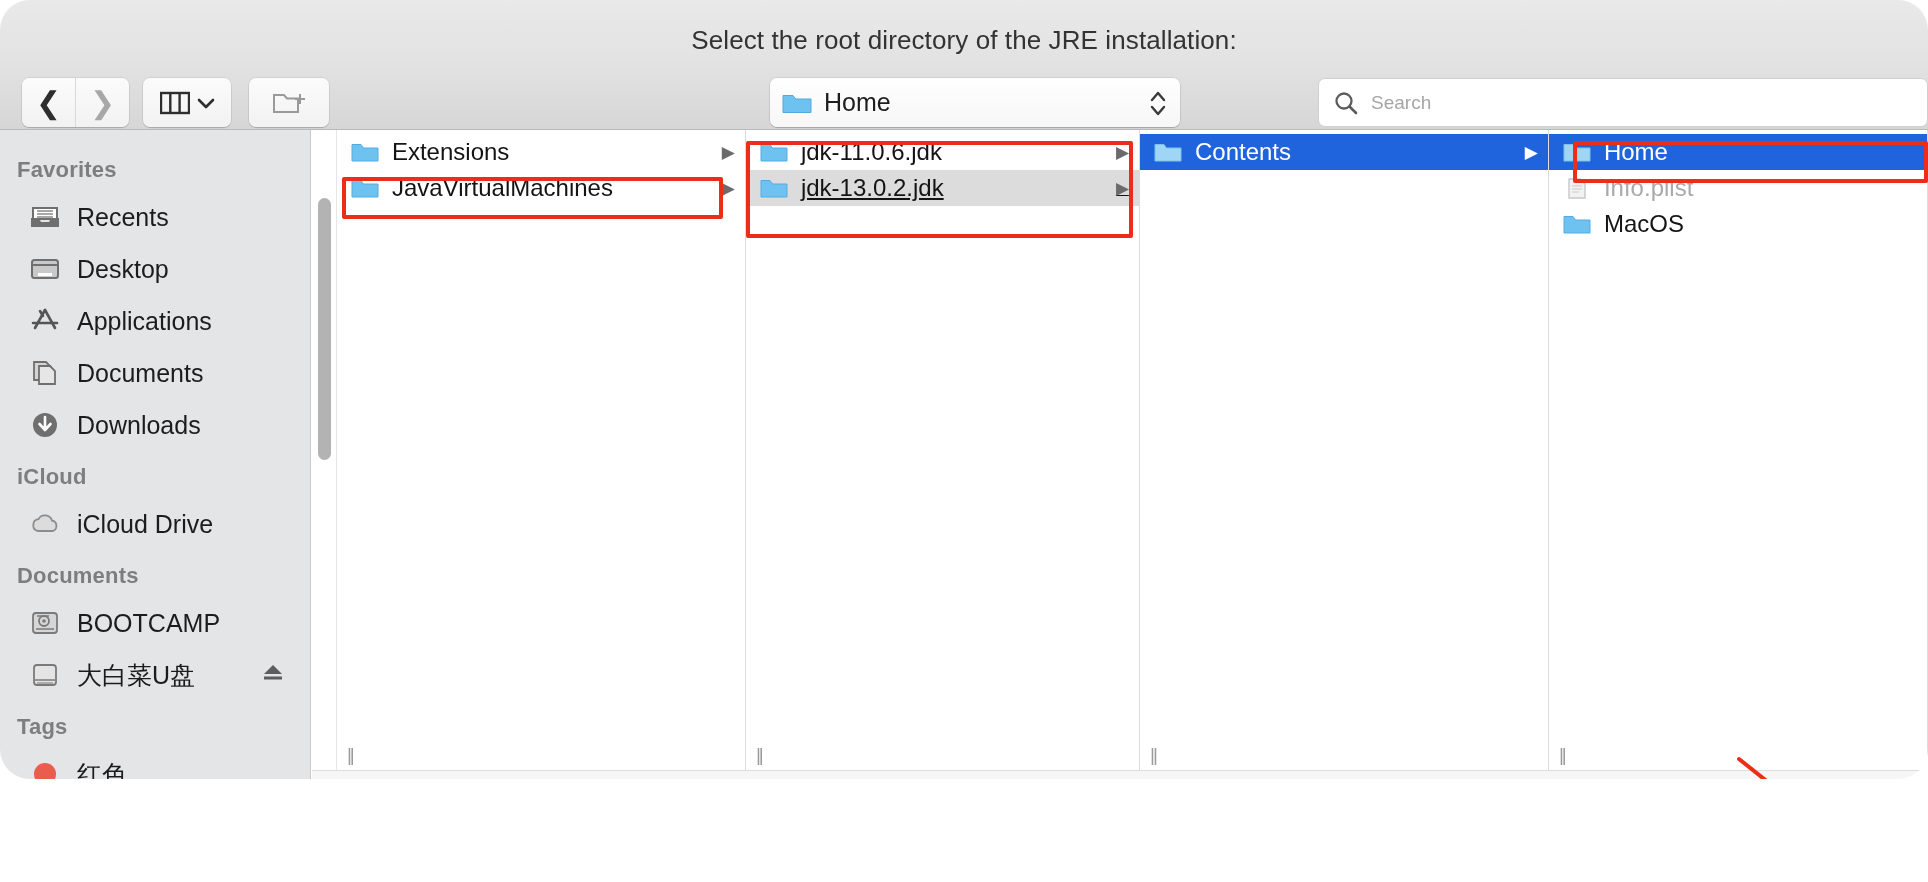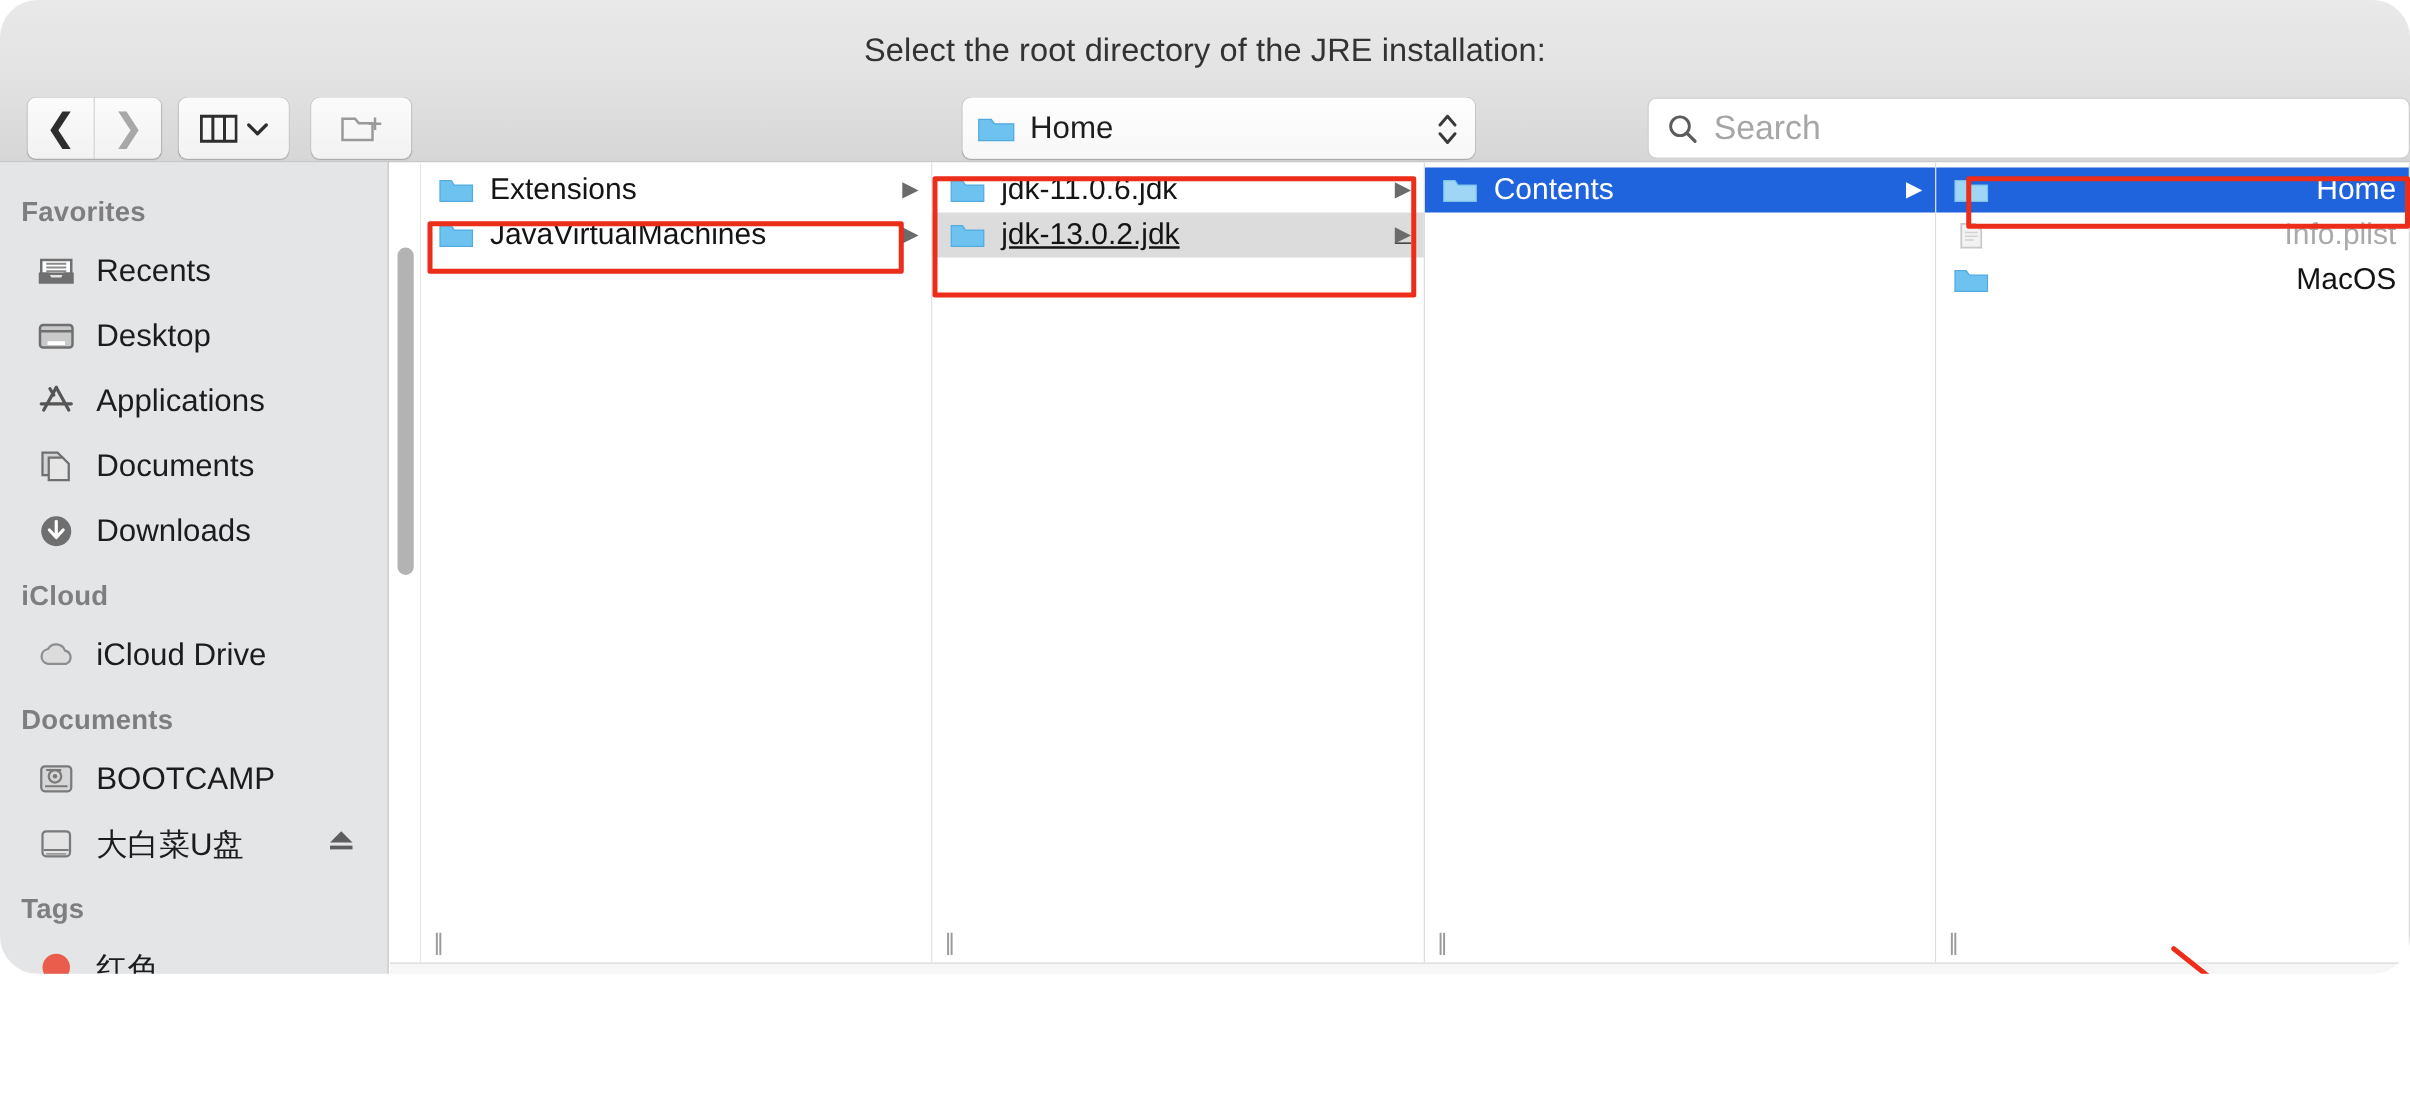--- a/index.html
+++ b/index.html
@@ -62,21 +62,21 @@
     margin-left:auto;display:flex;flex-direction:column;align-items:center;
     justify-content:center;line-height:.72;color:#3a3a3a;font-size:20px;
   }
 
   
   .searchbox{
     position:absolute;left:1318px;top:78px;width:610px;height:49px;
     background:#fff;border-radius:7px;border:1px solid #cfcfcf;
     display:flex;align-items:center;box-sizing:border-box;padding:0 14px;
   }
-  .searchbox .ph{font-size:27px;color:#a6a6a6;margin-left:12px;}
+  .searchbox .ph{font-size:19px;color:#a6a6a6;margin-left:12px;}
 
   
   .sidebar{
     position:absolute;left:0;top:130px;width:311px;height:670px;
     background:#e4e5e7;border-right:1px solid #c7c8ca;box-sizing:border-box;
     padding-top:14px;overflow:hidden;
   }
   .sb-head{
     font-size:22px;color:#7e7e80;font-weight:700;padding:13px 0 8px 17px;letter-spacing:.2px;
   }
@@ -93,21 +93,21 @@
     display:flex;overflow:hidden;
   }
   .col{position:relative;height:640px;background:#fff;border-right:1px solid #dcdcdc;box-sizing:border-box;}
   .col.c1{width:410px;}
   .col.c2{width:395px;}
   .col.c3{width:410px;}
   .col.c4{width:380px;}
   .rows{padding-top:4px;}
   .row{
     display:flex;align-items:center;height:36px;padding:0 10px 0 14px;gap:13px;
-    font-size:24px;color:#141414;white-space:nowrap;overflow:hidden;justify-content:space-between;
+    font-size:24px;color:#141414;white-space:nowrap;overflow:hidden;
   }
   .row .arrow{margin-left:auto;color:#6b6b6b;font-size:17px;}
   .row.sel-blue{background:#1f64dd;color:#fff;}
   .row.sel-blue .arrow{color:#fff;}
   .row.sel-gray{background:#dcdcdc;text-decoration:underline;}
   .row.disabled{color:#a9a9ab;}
 
   
   .grip{
     position:absolute;bottom:4px;left:10px;color:#9a9a9a;font-size:19px;

